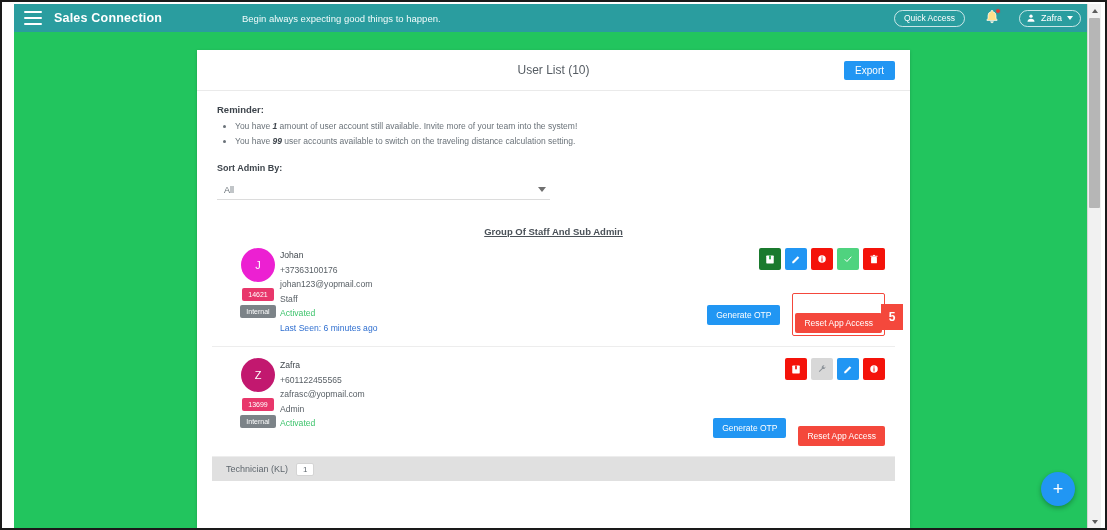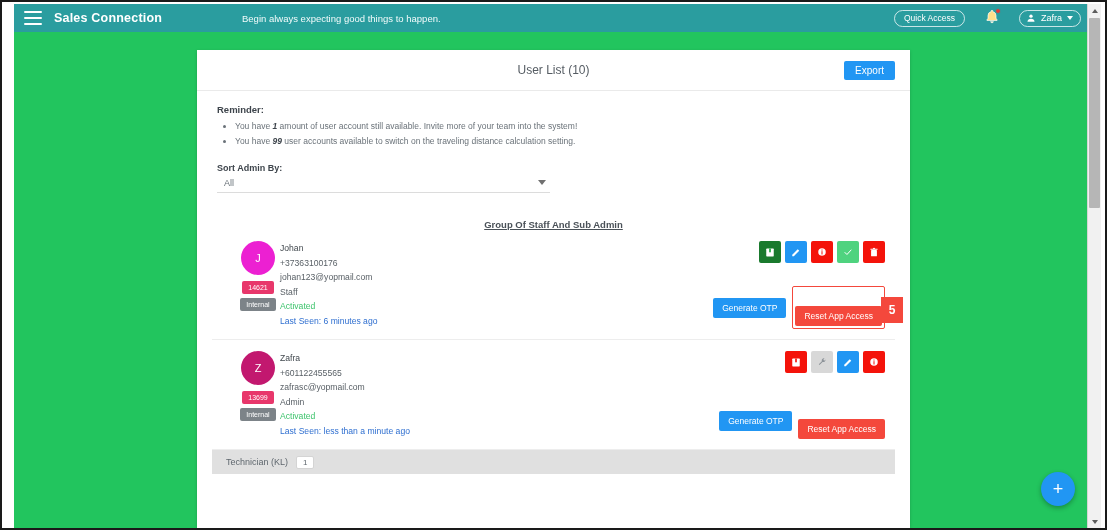--- a/index.html
+++ b/index.html
@@ -99,21 +99,21 @@
   .reminder-title { font-size: 9.5px; font-weight: bold; color: #3e454c; }
   .reminder ul { margin: 4px 0 0; padding-left: 18px; }
   .reminder li {
     font-size: 8.5px; color: #6a7279; line-height: 15px; list-style: disc;
   }
   .reminder li b { color: #3e454c; font-style: italic; }
 
   .sort-block { padding: 14px 0 0 20px; }
   .sort-label { font-size: 9px; font-weight: bold; color: #3e454c; }
   .sort-select {
-    width: 333px; height: 20px;
+    margin-top: 7px; width: 333px; height: 20px;
     border: none; border-bottom: 1px solid #dcdcdc;
     display: flex; align-items: center; justify-content: space-between;
     font-size: 9px; color: #6a7279; cursor: pointer;
     background: transparent; padding: 0 4px 0 7px;
   }
   .sort-select .caret {
     width: 0; height: 0;
     border-left: 4px solid transparent; border-right: 4px solid transparent;
     border-top: 5px solid #707070;
   }
@@ -168,21 +168,21 @@
   }
   .ibtn {
     width: 22px; height: 22px; border-radius: 2px;
     display: flex; align-items: center; justify-content: center;
     cursor: pointer; border: none;
   }
   .ibtn svg { display: block; }
 
   .btn-row {
     position: absolute; right: 10px; bottom: 10px;
-    display: flex; align-items: center; gap: 6px;
+    display: flex; align-items: center; gap: 12px;
   }
   .txtbtn {
     font-size: 8.5px; color: #ffffff; padding: 5px 9px;
     border-radius: 2px; border: none; cursor: pointer; white-space: nowrap;
   }
   .btn-otp { background: #2196f3; }
   .btn-reset { background: #f4483c; margin-top: 17px; }
   .hl-wrap {
     border: 1.5px solid #f4483c; padding: 2px; border-radius: 2px;
     display: inline-flex;
@@ -356,21 +356,20 @@
         <div class="avatar" id="av1" style="background: rgb(194, 24, 111);">Z</div>
         <div class="id-badge">13699</div>
         <div class="int-badge">Internal</div>
       </div>
       <div class="user-info">
         <div class="u-name">Zafra</div>
         <div>+601122455565</div>
         <div>zafrasc@yopmail.com</div>
         <div>Admin</div>
         <div class="u-status">Activated</div>
-        <div class="u-seen">Last Seen: less than a minute ago</div>
       </div>
 
       <div class="icon-row">
         <button class="ibtn" id="r1i0" style="background: rgb(244, 19, 10);">
           <svg width="11" height="11" viewBox="0 0 24 24">
             <rect x="3" y="2.5" width="18" height="19" rx="1.5" fill="#ffffff"></rect>
             <rect x="10" y="2.5" width="4" height="9" fill="#f4130a"></rect>
           </svg>
         </button>
         <button class="ibtn" id="r1i1" style="background: rgb(216, 216, 216);">

